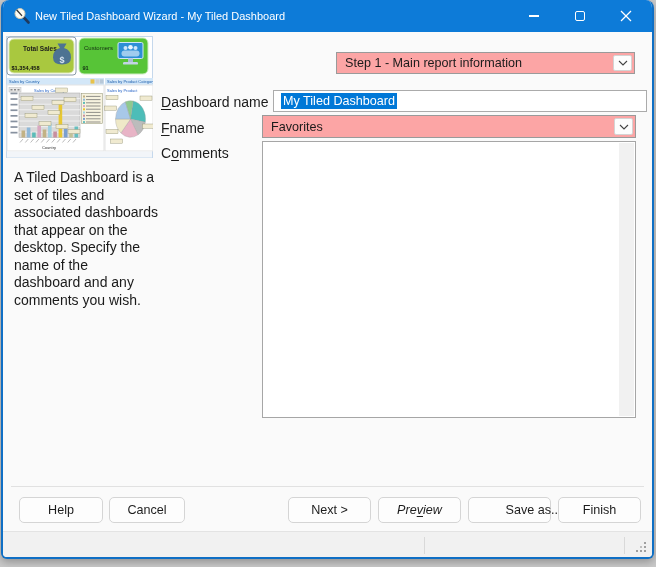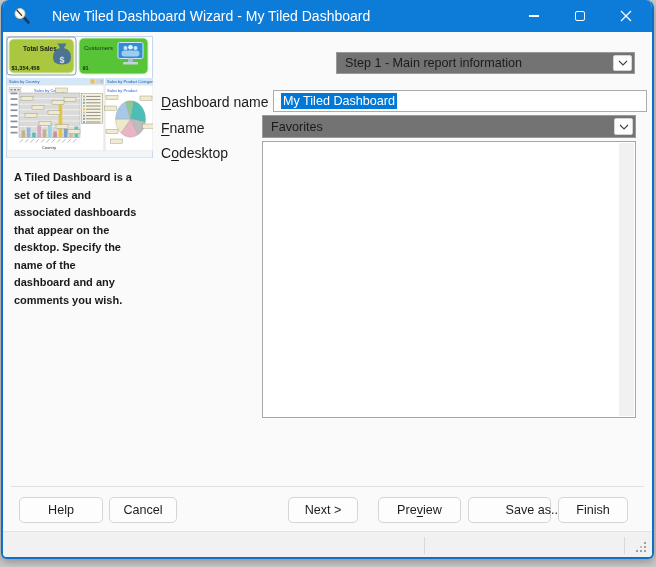--- a/index.html
+++ b/index.html
@@ -11,34 +11,34 @@
     position:absolute; left:1px; top:0; width:653px; height:559px;
     background:#fafafa;
     border-left:2px solid #0f6fc5; border-right:2px solid #0f6fc5; border-bottom:2px solid #0f6fc5;
     border-radius:8px 8px 6px 6px; overflow:hidden;
     box-shadow:0 3px 8px rgba(0,0,0,.28);
   }
 
   
   .titlebar { position:absolute; left:0; top:0; right:0; height:32px; background:#0d7bd8; display:flex; align-items:center; }
   .titlebar .app-icon { margin-left:10px; width:18px; height:18px; flex:0 0 auto; }
-  .titlebar .title { margin-left:21px; color:#ffffff; font-size:14px; white-space:nowrap; }
+  .titlebar .title { margin-left:4px; color:#ffffff; font-size:11px; white-space:nowrap; }
   .win-controls { margin-left:auto; display:flex; height:32px; margin-right:3px; }
   .win-btn { width:46px; height:32px; display:flex; align-items:center; justify-content:center; cursor:default; }
   .glyph-min { width:10px; height:1.4px; background:#ffffff; }
   .glyph-max { width:10px; height:10px; border:1.2px solid #ffffff; border-radius:2px; }
 
   
   .lbl { position:absolute; font-size:14px; color:#1b1b1b; white-space:nowrap; }
   .mn { text-decoration:underline; text-underline-offset:2px; }
 
   .preview-box { position:absolute; left:3px; top:36px; width:147px; height:122px; }
 
   .combo {
-    position:absolute; background:#737373; border:1px solid #9a9a9a;
+    position:absolute; background:#fca5a5; border:1px solid #9a9a9a;
     display:flex; align-items:center; font-size:12.6px; color:#1b1b1b;
   }
   .combo .val { padding-left:8px; flex:1 1 auto; white-space:nowrap; overflow:hidden; }
   .combo-btn {
     flex:0 0 auto; width:19px; align-self:stretch; margin:2px; border:1px solid #d4d4d4; border-radius:2px;
     background:#fdfdfd; display:flex; align-items:center; justify-content:center;
   }
 
   .textbox {
     position:absolute; left:270px; top:90px; width:374px; height:22px;
@@ -48,21 +48,21 @@
   .textbox .selected { background:#0078d7; color:#ffffff; padding:1px 2px; white-space:nowrap; }
 
   .comments-box {
     position:absolute; left:259px; top:141px; width:374px; height:277px;
     background:#ffffff; border:1px solid #a6a6a6;
   }
   .vscroll { position:absolute; top:1px; bottom:1px; right:1px; width:15px; background:#f1f1f1; }
 
   .desc {
     position:absolute; left:11px; top:169px; width:144px;
-    font-size:11px; line-height:17.5px; color:#1a1a1a; white-space:pre-line;font-weight:bold;
+    font-size:14px; line-height:17.5px; color:#1a1a1a; white-space:pre-line;
   }
 
   .divider { position:absolute; left:8px; right:8px; top:486px; height:1px; background:#e1e1e1; }
 
   .btn {
     position:absolute; top:497px; height:26px; background:#fdfdfd; border:1px solid #d5d5d5; border-radius:5px;
     font-size:12.6px; color:#1d1d1d; display:flex; align-items:center; justify-content:center; cursor:default;
     white-space:pre;
   }
 
@@ -280,45 +280,45 @@
     <div class="combo" style="left:259px; top:115px; width:374px; height:23px;justify-content:space-between;">
       <span class="val">Favorites</span>
       <span class="combo-btn">
         <svg width="10" height="6" viewBox="0 0 10 6">
           <path d="M1 1 L5 5 L9 1" fill="none" stroke="#454545" stroke-width="1.1"></path>
         </svg>
       </span>
     </div>
 
     <div class="lbl" style="left:158px; top:145px;">
-      <span>C</span><span class="mn">o</span><span>desktop</span>
+      <span>C</span><span class="mn">o</span><span>mments</span>
     </div>
     <div class="comments-box">
       <div class="vscroll"></div>
     </div>
 
     <div class="desc">A Tiled Dashboard is a
 set of tiles and
 associated dashboards
 that appear on the
 desktop. Specify the
 name of the
 dashboard and any
 comments you wish.</div>
 
     <div class="divider"></div>
 
     <div class="btn" style="left:16px; width:84px;">Help</div>
-    <div class="btn" style="left:106px; width:68px;">Cancel</div>
-    <div class="btn" style="left:285px; width:70px;">Next &gt;</div>
-    <div class="btn" style="left:375px; width:83px;">
+    <div class="btn" style="left:106px; width:76px;">Cancel</div>
+    <div class="btn" style="left:285px; width:83px;">Next &gt;</div>
+    <div class="btn" style="left:375px; width:83px;font-style:italic;">
       <span>Pre</span><span class="mn">v</span><span>iew</span>
     </div>
     <div class="btn" style="left:465px; width:83px;padding-left:48px;">Save as...</div>
-    <div class="btn" style="left:555px; width:70px;">Finish</div>
+    <div class="btn" style="left:555px; width:83px;">Finish</div>
 
     <div class="statusbar">
       <div class="status-sep" style="left:421px;"></div>
       <div class="status-sep" style="left:621px;"></div>
       <svg class="grip" width="11" height="11">
         <g fill="#9f9f9f">
           <rect x="8" y="0" width="2" height="2"></rect>
           <rect x="8" y="4" width="2" height="2"></rect>
             <rect x="4" y="4" width="2" height="2" opacity="0.6"></rect>
           <rect x="8" y="8" width="2" height="2"></rect>

